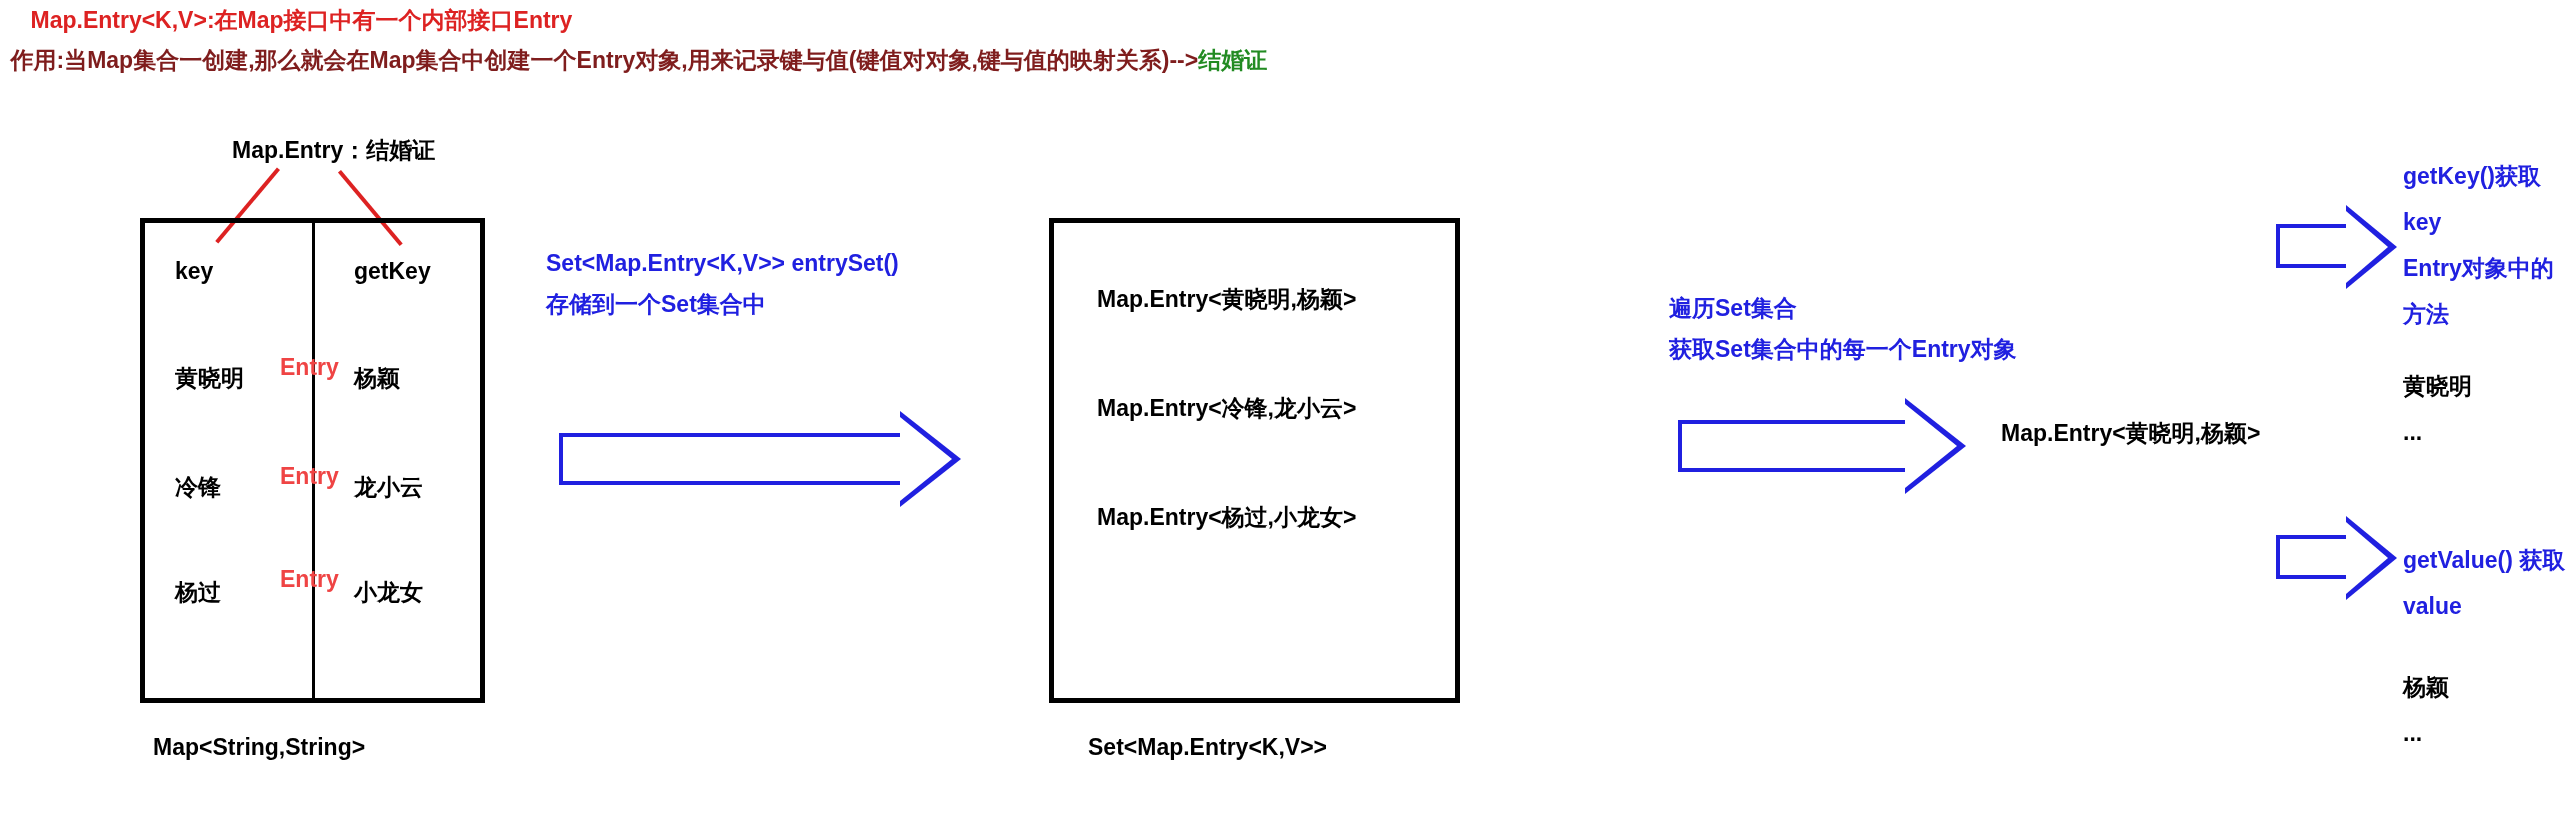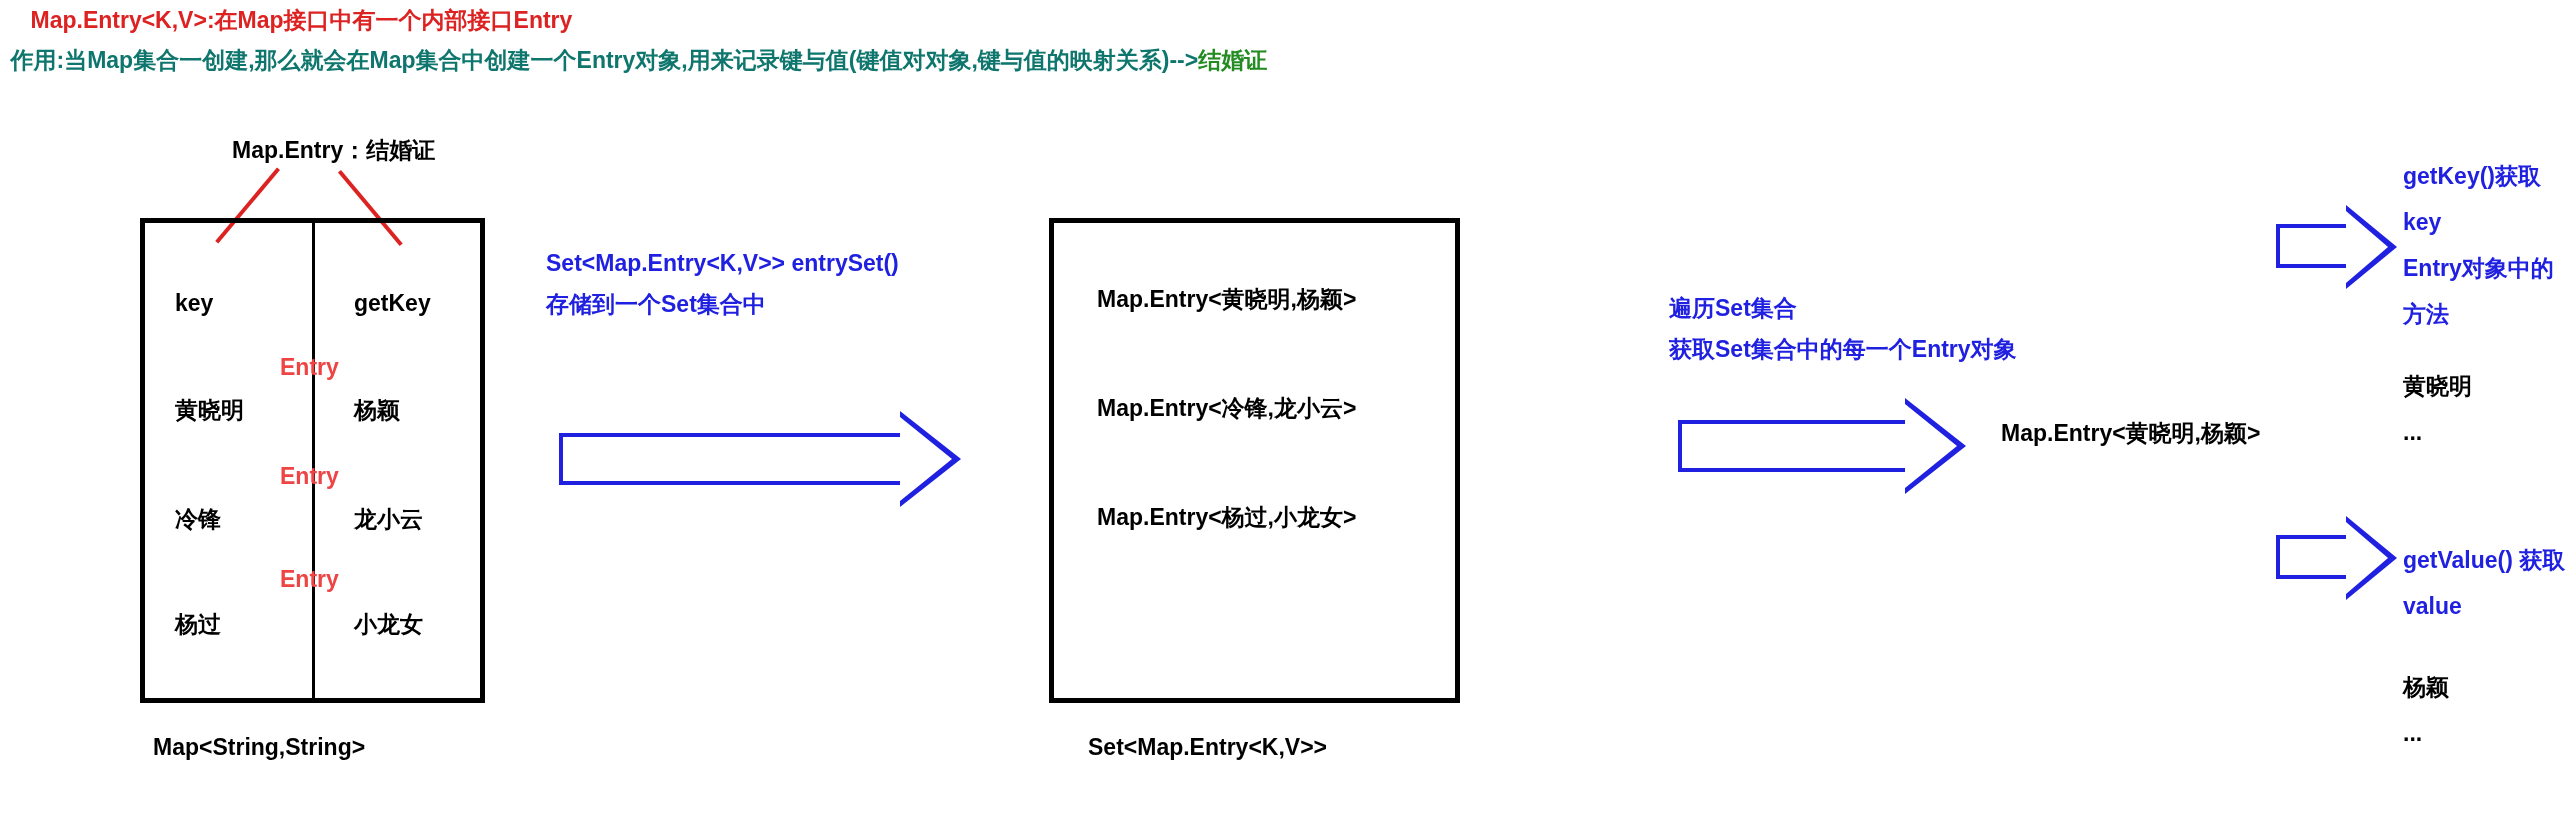--- a/index.html
+++ b/index.html
@@ -20,21 +20,21 @@
     font-weight: bold;
     color: #d22;
     margin-left: 20px;
   }
   .header-line2 {
     position: absolute;
     top: 45px;
     left: 10.5px;
     font-weight: bold;
   }
-  .red { color: #0f766e; }
+  .red { color: #7f1d1d; }
   .green { color: #228B22; }
   .blue { color: #2020e0; }
   .black { color: #000; }
 
   .map-title {
     position: absolute;
     top: 135px;
     left: 232px;
     font-weight: bold;
   }
@@ -56,21 +56,20 @@
   }
   .map-label {
     position: absolute;
     top: 734px;
     left: 153px;
     font-weight: bold;
   }
   .cell {
     position: absolute;
     font-weight: bold;
-    margin-top: 32px;
   }
   .entry-label {
     position: absolute;
     font-weight: bold;
     color: #ef4444;
     text-align: right;
   }
   .red-line {
     position: absolute;
     background: #d22;

